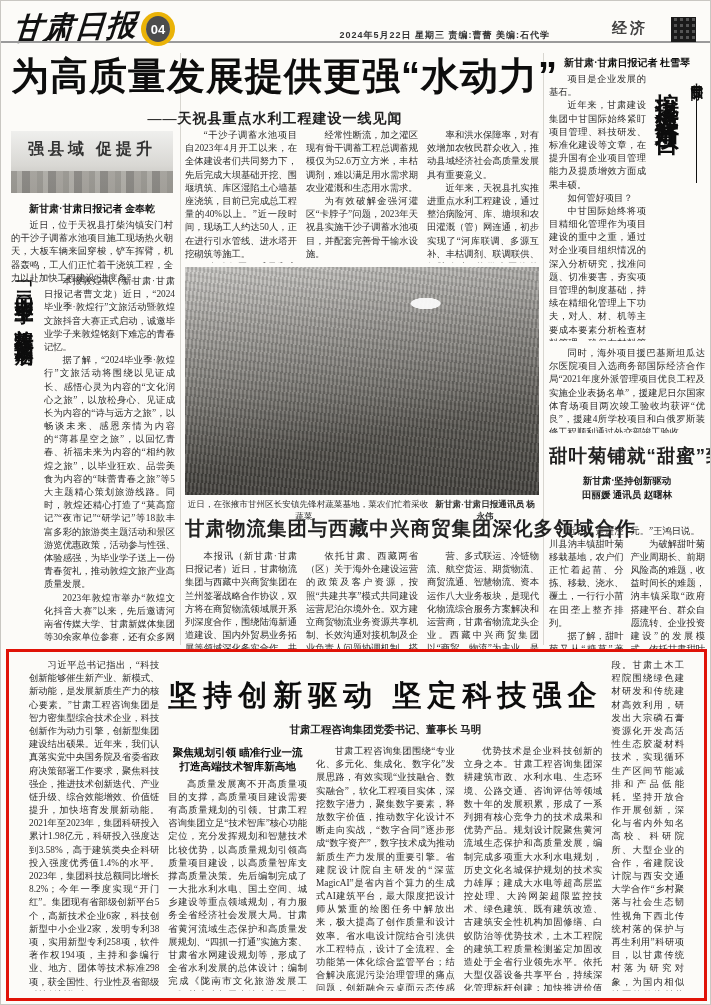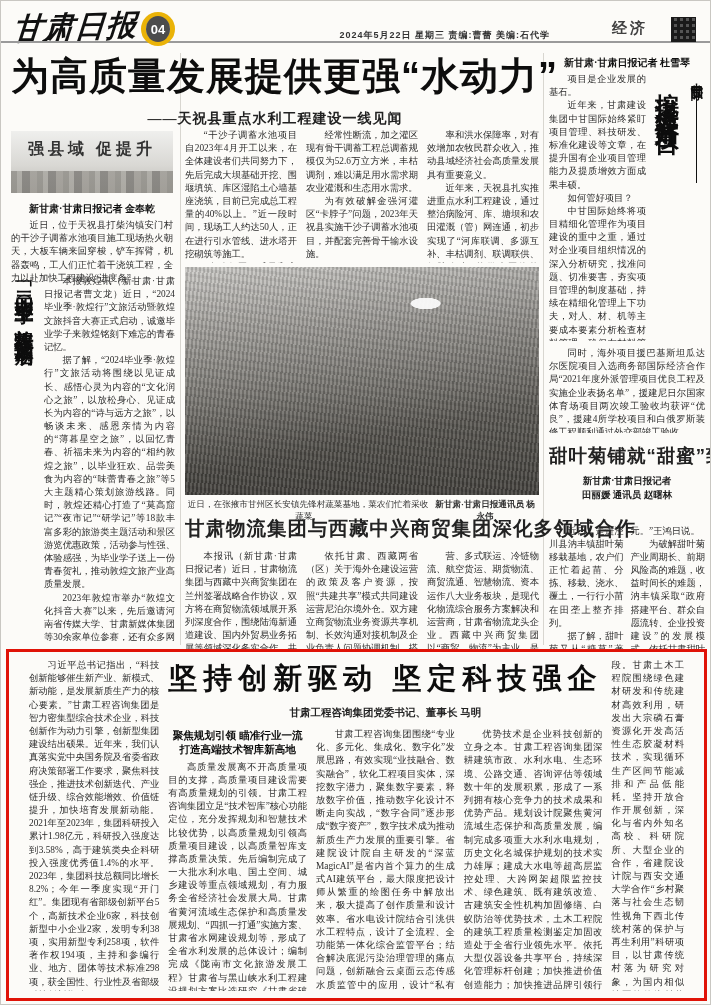--- a/index.html
+++ b/index.html
@@ -79,21 +79,21 @@
               text-align:center; letter-spacing:1px; white-space:nowrap; }
   .tj-by { font-size:9.5px; font-weight:bold; text-align:center; margin-top:6px; line-height:1.5; }
   .tj-cols { display:flex; gap:7px; margin-top:22px; height:188px; }
   .tj-cols > div { flex:1; overflow:hidden; }
   
   .feature { position:absolute; left:5px; top:648px; width:701px; height:352px;
              border:3px solid #e01308; background:#fcfbf8; padding:7px 20px; display:flex; gap:9px; }
   .f-col1 { width:158px; overflow:hidden; }
   .f-center { flex:1; display:flex; flex-direction:column; }
   .f-title { font-family:"Liberation Sans",sans-serif; font-size:29px; font-weight:bold;
-             text-align:center; letter-spacing:6px; white-space:nowrap; color:#0d0d0d; }
+             text-align:center; letter-spacing:6px; white-space:nowrap; color:#0d0d0d;margin-top:17px; }
   .f-by { font-size:10.5px; font-weight:bold; text-align:center; margin:7px 0 8px; }
   .f-cols { display:flex; gap:9px; flex:1; overflow:hidden; }
   .f-cols > div { flex:1; overflow:hidden; }
   .f-col5 { width:88px; overflow:hidden; }
   .sub { font-family:"Liberation Sans",sans-serif; font-size:10.6px; font-weight:bold;
          text-align:center; line-height:1.35; margin:6px 0 4px; color:#0d0d0d; }
 </style>
 </head>
 <body>
 
@@ -194,21 +194,21 @@
       </div>
     </div>
     <div class="zg-tail">
       <p class="p">同时，海外项目援巴基斯坦瓜达尔医院项目入选商务部国际经济合作局“2021年度外派管理项目优良工程及实施企业表扬名单”，援建尼日尔国家体育场项目两次竣工验收均获评“优良”，援建4所学校项目和白俄罗斯装修工程顺利通过外交部竣工验收。</p>
 
     </div>
 
     <div class="tj">
       <div class="tj-title">甜叶菊铺就“甜蜜”致富路</div>
       <div class="tj-by">
-        <div>新甘肃·甘肃日报记者</div>
+        <div>新甘肃·坚持创新驱动</div>
         <div>田丽媛 通讯员 赵曙林</div>
       </div>
       <div class="tj-cols">
         <div>
           <p class="p">近日，走进泾川县汭丰镇甜叶菊移栽基地，农户们正忙着起苗、分拣、移栽、浇水、覆土，一行行小苗在田垄上整齐排列。</p>
           <p class="p">据了解，甜叶菊又从“糖草”著称，从中提取的甜叶菊糖苷是一种天然甜味剂，具有非常高的药用价值。它种植成本低、管理简单，对土壤要求不高，且抗逆性强、病虫害少、效益高，具有很好的发展前景。</p>
 
         </div>
         <div>
           <p class="p" style="text-indent:0;">元。”王鸿日说。</p>

